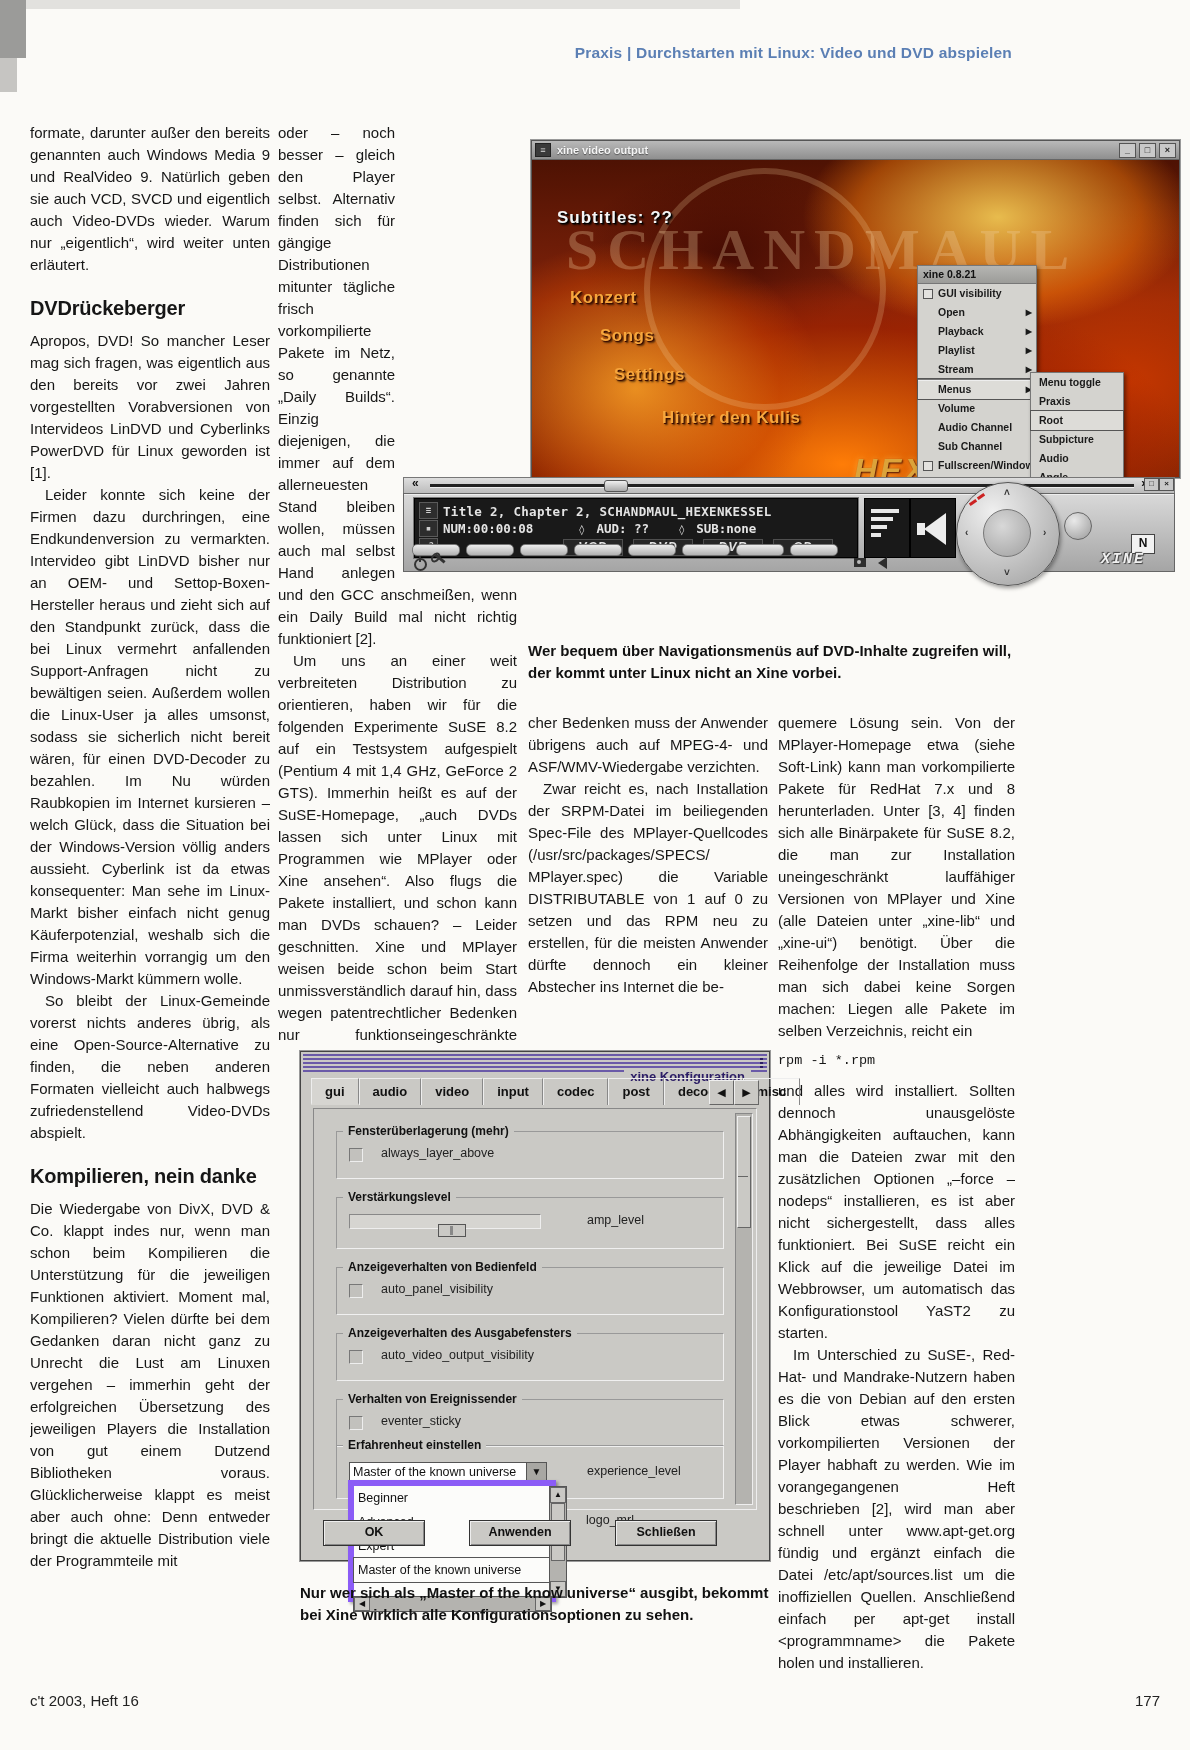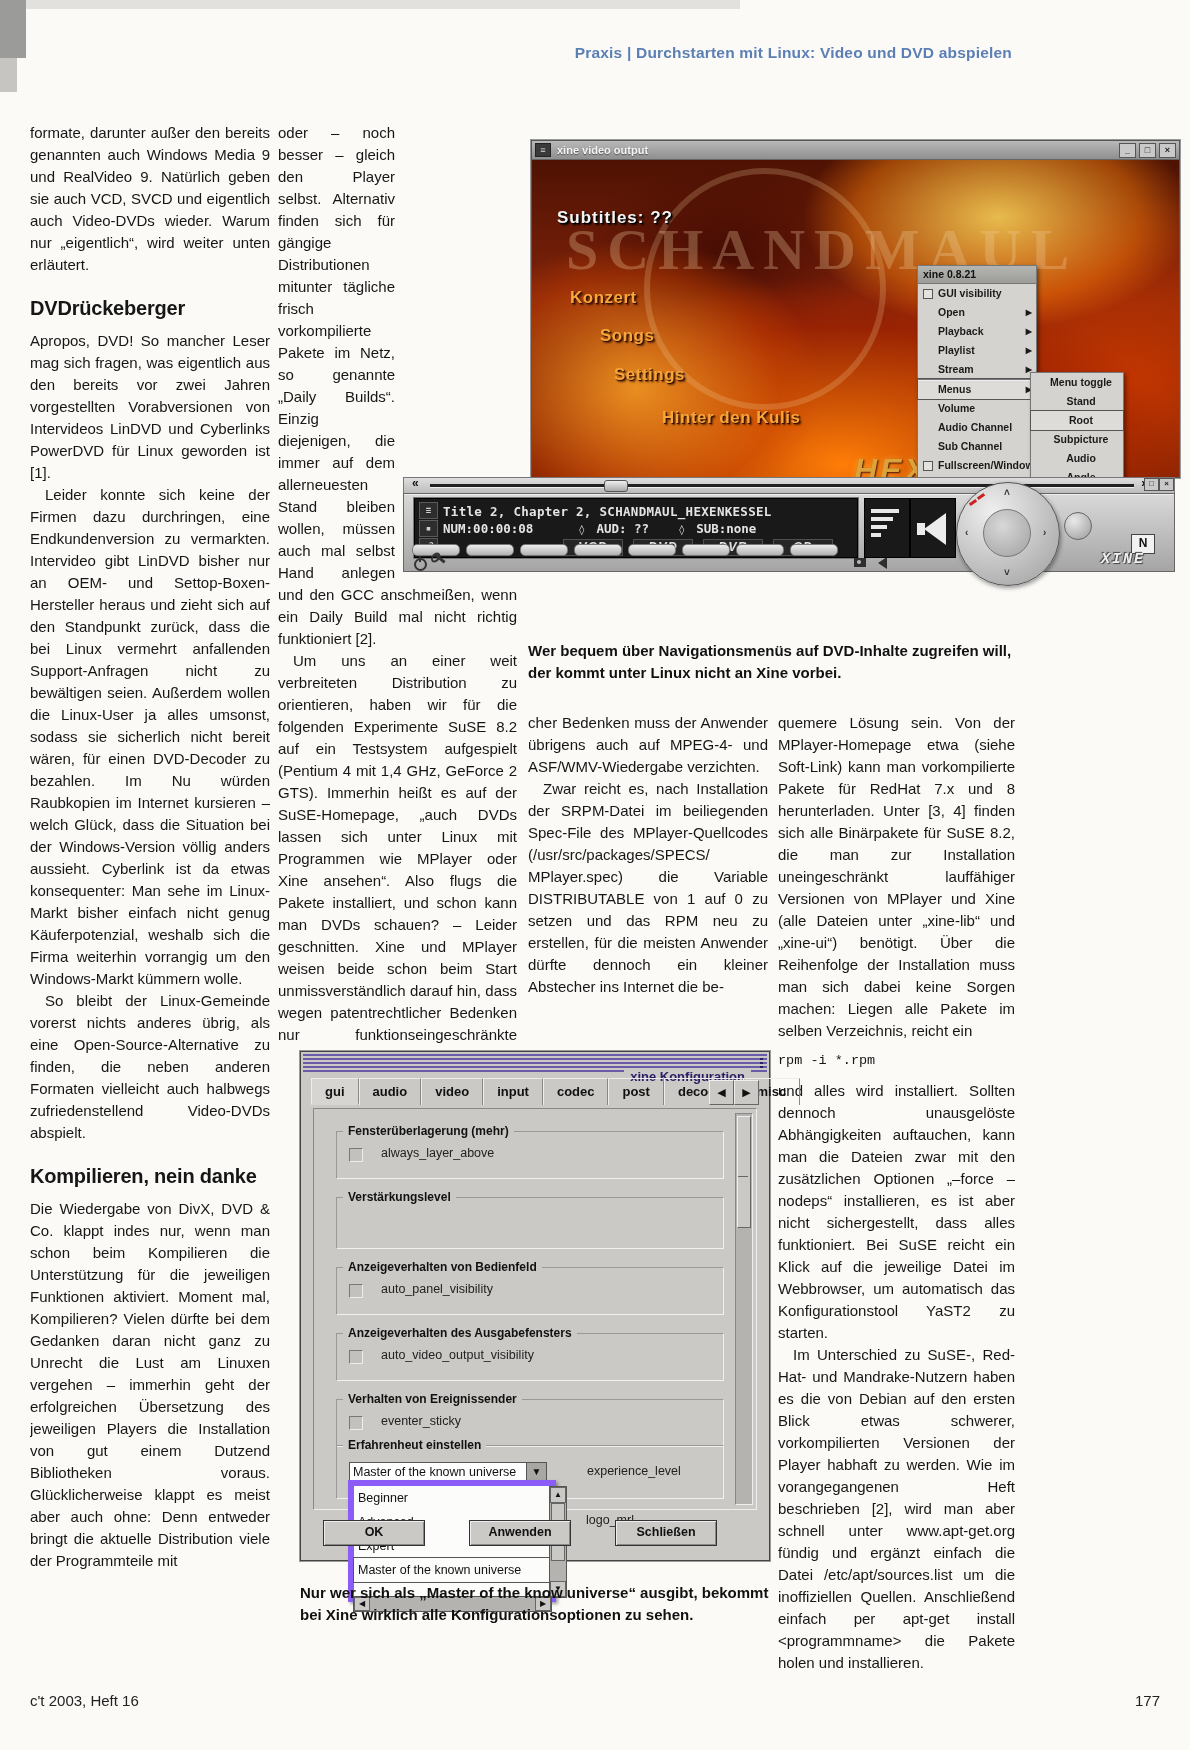--- a/index.html
+++ b/index.html
@@ -61,21 +61,21 @@
       box-shadow:2px 2px 4px rgba(0,0,0,.45);font-size:10.5px;font-weight:bold;color:#1a1a1a;}
   .cmenu .mhead{height:17px;line-height:17px;padding-left:5px;background:linear-gradient(180deg,#b5b5b2,#9c9c99);
       border-bottom:1px solid #777;color:#111;}
   .mi{position:relative;height:19px;line-height:19px;padding-left:20px;}
   .mi .chk{position:absolute;left:5px;top:5px;width:8px;height:8px;border:1px solid #555;background:#e3e2df;}
   .mi .arr{position:absolute;right:4px;top:0;font-size:8px;}
   .mi.sep{border-top:1px solid #777;box-shadow:0 1px 0 #eee inset;}
   .mi.active{outline:1px solid #555;background:#dddcd8;}
   .smenu{position:absolute;left:498px;top:212px;width:92px;background:#d4d3cf;border:1px solid #777;
       box-shadow:2px 2px 4px rgba(0,0,0,.45);font-size:10.5px;font-weight:bold;color:#1a1a1a;}
-  .smenu .mi{padding-left:8px;text-align:center;}
+  .smenu .mi{padding-left:8px;}
 
   
   .cbar{position:absolute;left:403px;top:477px;width:772px;height:93px;}
   .cbar .srow{position:absolute;left:0;top:0;right:0;height:15px;background:linear-gradient(180deg,#dedede,#bcbcbc);
       border:1px solid #777;}
   .srow .groove{position:absolute;left:26px;top:6px;width:704px;height:3px;background:#222;box-shadow:0 1px 0 #eee;}
   .srow .thumb{position:absolute;left:200px;top:2px;width:22px;height:10px;background:linear-gradient(180deg,#efefef,#a8a8a8);
       border:1px solid #555;border-radius:3px;}
   .srow .sarr{position:absolute;top:-2px;font-size:12px;font-weight:bold;color:#111;}
   .cbar .wb2{position:absolute;top:1px;width:13px;height:11px;background:#c9c9c9;border:1px solid #555;
@@ -269,21 +269,21 @@
           <span>Fullscreen/Window</span>
         </div>
         <div class="mi">
           
         </div>
 
       </div>
 
       <div class="smenu">
         <div class="mi"><span>Menu toggle</span></div>
-        <div class="mi"><span>Stand</span></div>
+        <div class="mi"><span>Praxis</span></div>
         <div class="mi active"><span>Root</span></div>
         <div class="mi"><span>Subpicture</span></div>
         <div class="mi"><span>Audio</span></div>
         <div class="mi"><span>Angle</span></div>
 
       </div>
     </div>
   </div>
 
   <div class="cbar">
@@ -403,20 +403,28 @@
       <div class="grp" style="top:22px;height:46px;">
         <span class="glabel">Fensterüberlagerung (mehr)</span>
         <div class="optrow" style="margin-top:8px;">
           <span class="cb"></span>
           <span class="olabel">always_layer_above</span>
         </div>
       </div>
 
       <div class="grp" style="top:88px;height:50px;">
         <span class="glabel">Verstärkungslevel</span>
+        <div class="sliderrow" style="margin-top:8px;">
+          <div class="groove2">
+            <div class="sthumb">
+                <i></i>
+              </div>
+          </div>
+          <span class="olabel">amp_level</span>
+        </div>
       </div>
 
       <div class="grp" style="top:158px;height:46px;">
         <span class="glabel">Anzeigeverhalten von Bedienfeld</span>
         <div class="optrow" style="margin-top:8px;">
           <span class="cb"></span>
           <span class="olabel">auto_panel_visibility</span>
         </div>
       </div>
 

